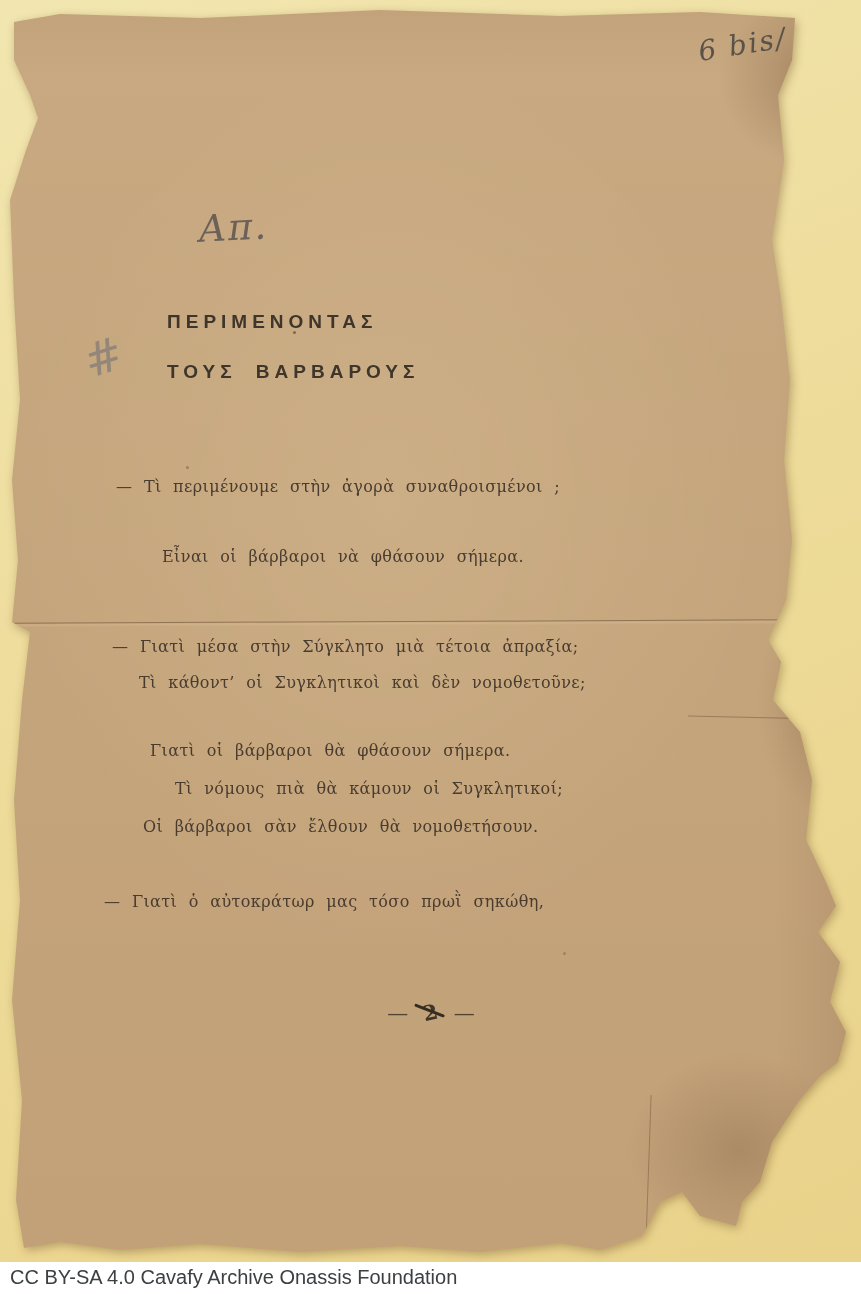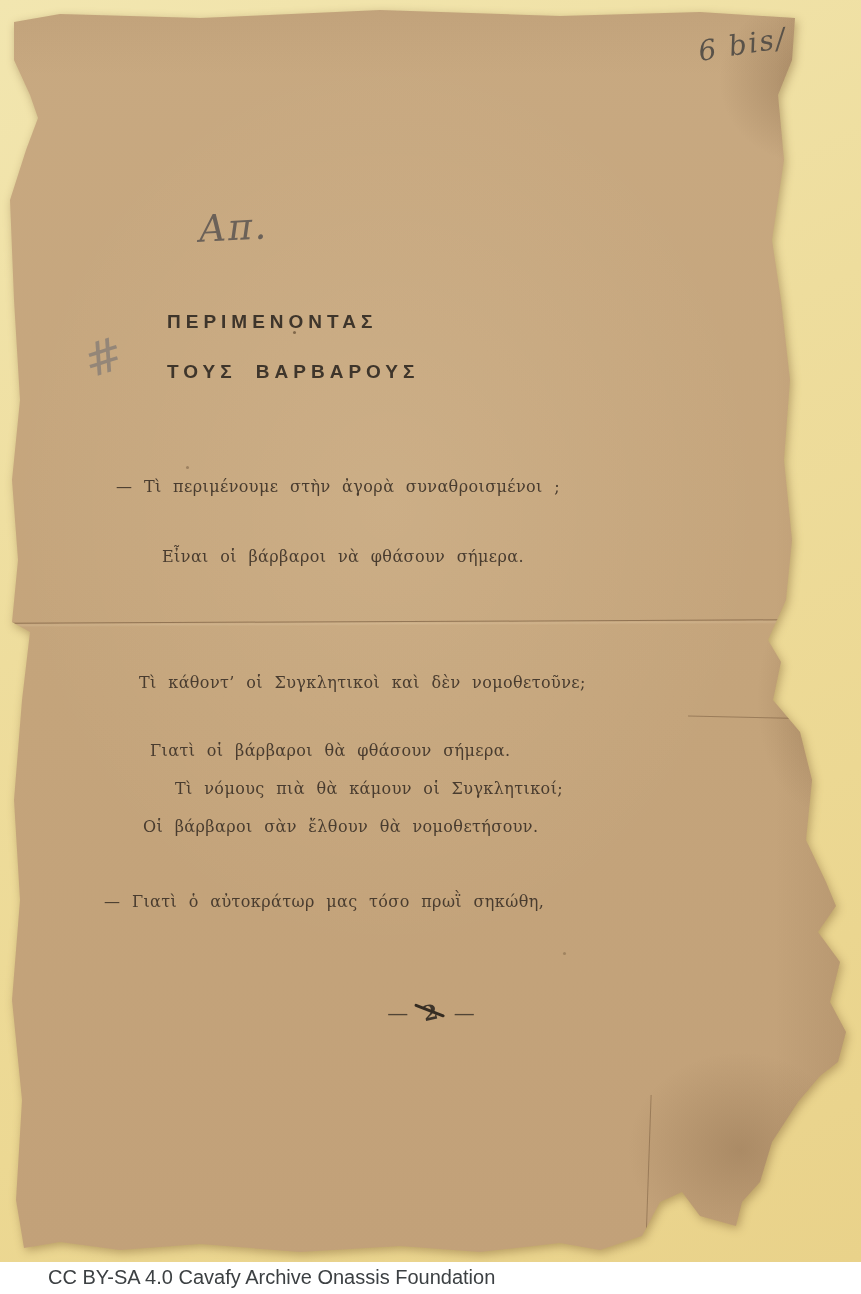--- a/index.html
+++ b/index.html
@@ -70,21 +70,21 @@
   .marker{position:absolute;left:0;right:0;top:1000px;text-align:center;color:var(--ink,#3e352b);
           font-family:"DejaVu Serif",serif;font-size:21px;}
   .marker .dash{margin:0 16px;letter-spacing:-1px;opacity:.85;}
   .num-wrap{position:relative;display:inline-block;font-weight:bold;transform:rotate(-12deg);}
   .num-wrap .strike{position:absolute;left:-9px;top:9px;width:32px;height:3px;
           background:#352c22;transform:rotate(33deg);border-radius:2px;}
 
   
   .caption{position:absolute;left:0;bottom:0;width:815px;height:32px;background:var(--caption_bg,#ffffff);
            color:var(--caption_text,#3c4043);font-size:20px;line-height:31px;padding-left:10px;
-           box-sizing:border-box;white-space:nowrap;margin-left:38px;}
+           box-sizing:border-box;white-space:nowrap;}
 </style>
 </head>
 <body>
 
 <div class="page">
   <div class="scan">
     <div class="paper-wrap">
       <div class="paper">
 
         <div class="fold fold1"></div>
@@ -98,20 +98,21 @@
         <div class="hw hw-ap">Απ.</div>
         <div class="hw hw-hash">#</div>
 
         <div class="title">
           <div class="t1">ΠΕΡΙΜΕΝΟΝΤΑΣ</div>
           <div class="t2">ΤΟΥΣ ΒΑΡΒΑΡΟΥΣ</div>
         </div>
 
         <div class="pl pl1">— Τὶ περιμένουμε στὴν ἀγορὰ συναθροισμένοι ;</div>
         <div class="pl pl2">Εἶναι οἱ βάρβαροι νὰ φθάσουν σήμερα.</div>
+        <div class="pl pl3">— Γιατὶ μέσα στὴν Σύγκλητο μιὰ τέτοια ἀπραξία;</div>
         <div class="pl pl4">Τὶ κάθοντ’ οἱ Συγκλητικοὶ καὶ δὲν νομοθετοῦνε;</div>
         <div class="pl pl5">Γιατὶ οἱ βάρβαροι θὰ φθάσουν σήμερα.</div>
         <div class="pl pl6">Τὶ νόμους πιὰ θὰ κάμουν οἱ Συγκλητικοί;</div>
         <div class="pl pl7">Οἱ βάρβαροι σὰν ἔλθουν θὰ νομοθετήσουν.</div>
         <div class="pl pl8">— Γιατὶ ὁ αὐτοκράτωρ μας τόσο πρωῒ σηκώθη,</div>
 
         <div class="marker">
           <span class="dash">—</span><span class="num-wrap"><span>2</span><span class="strike"></span></span><span class="dash">—</span>
         </div>
 

